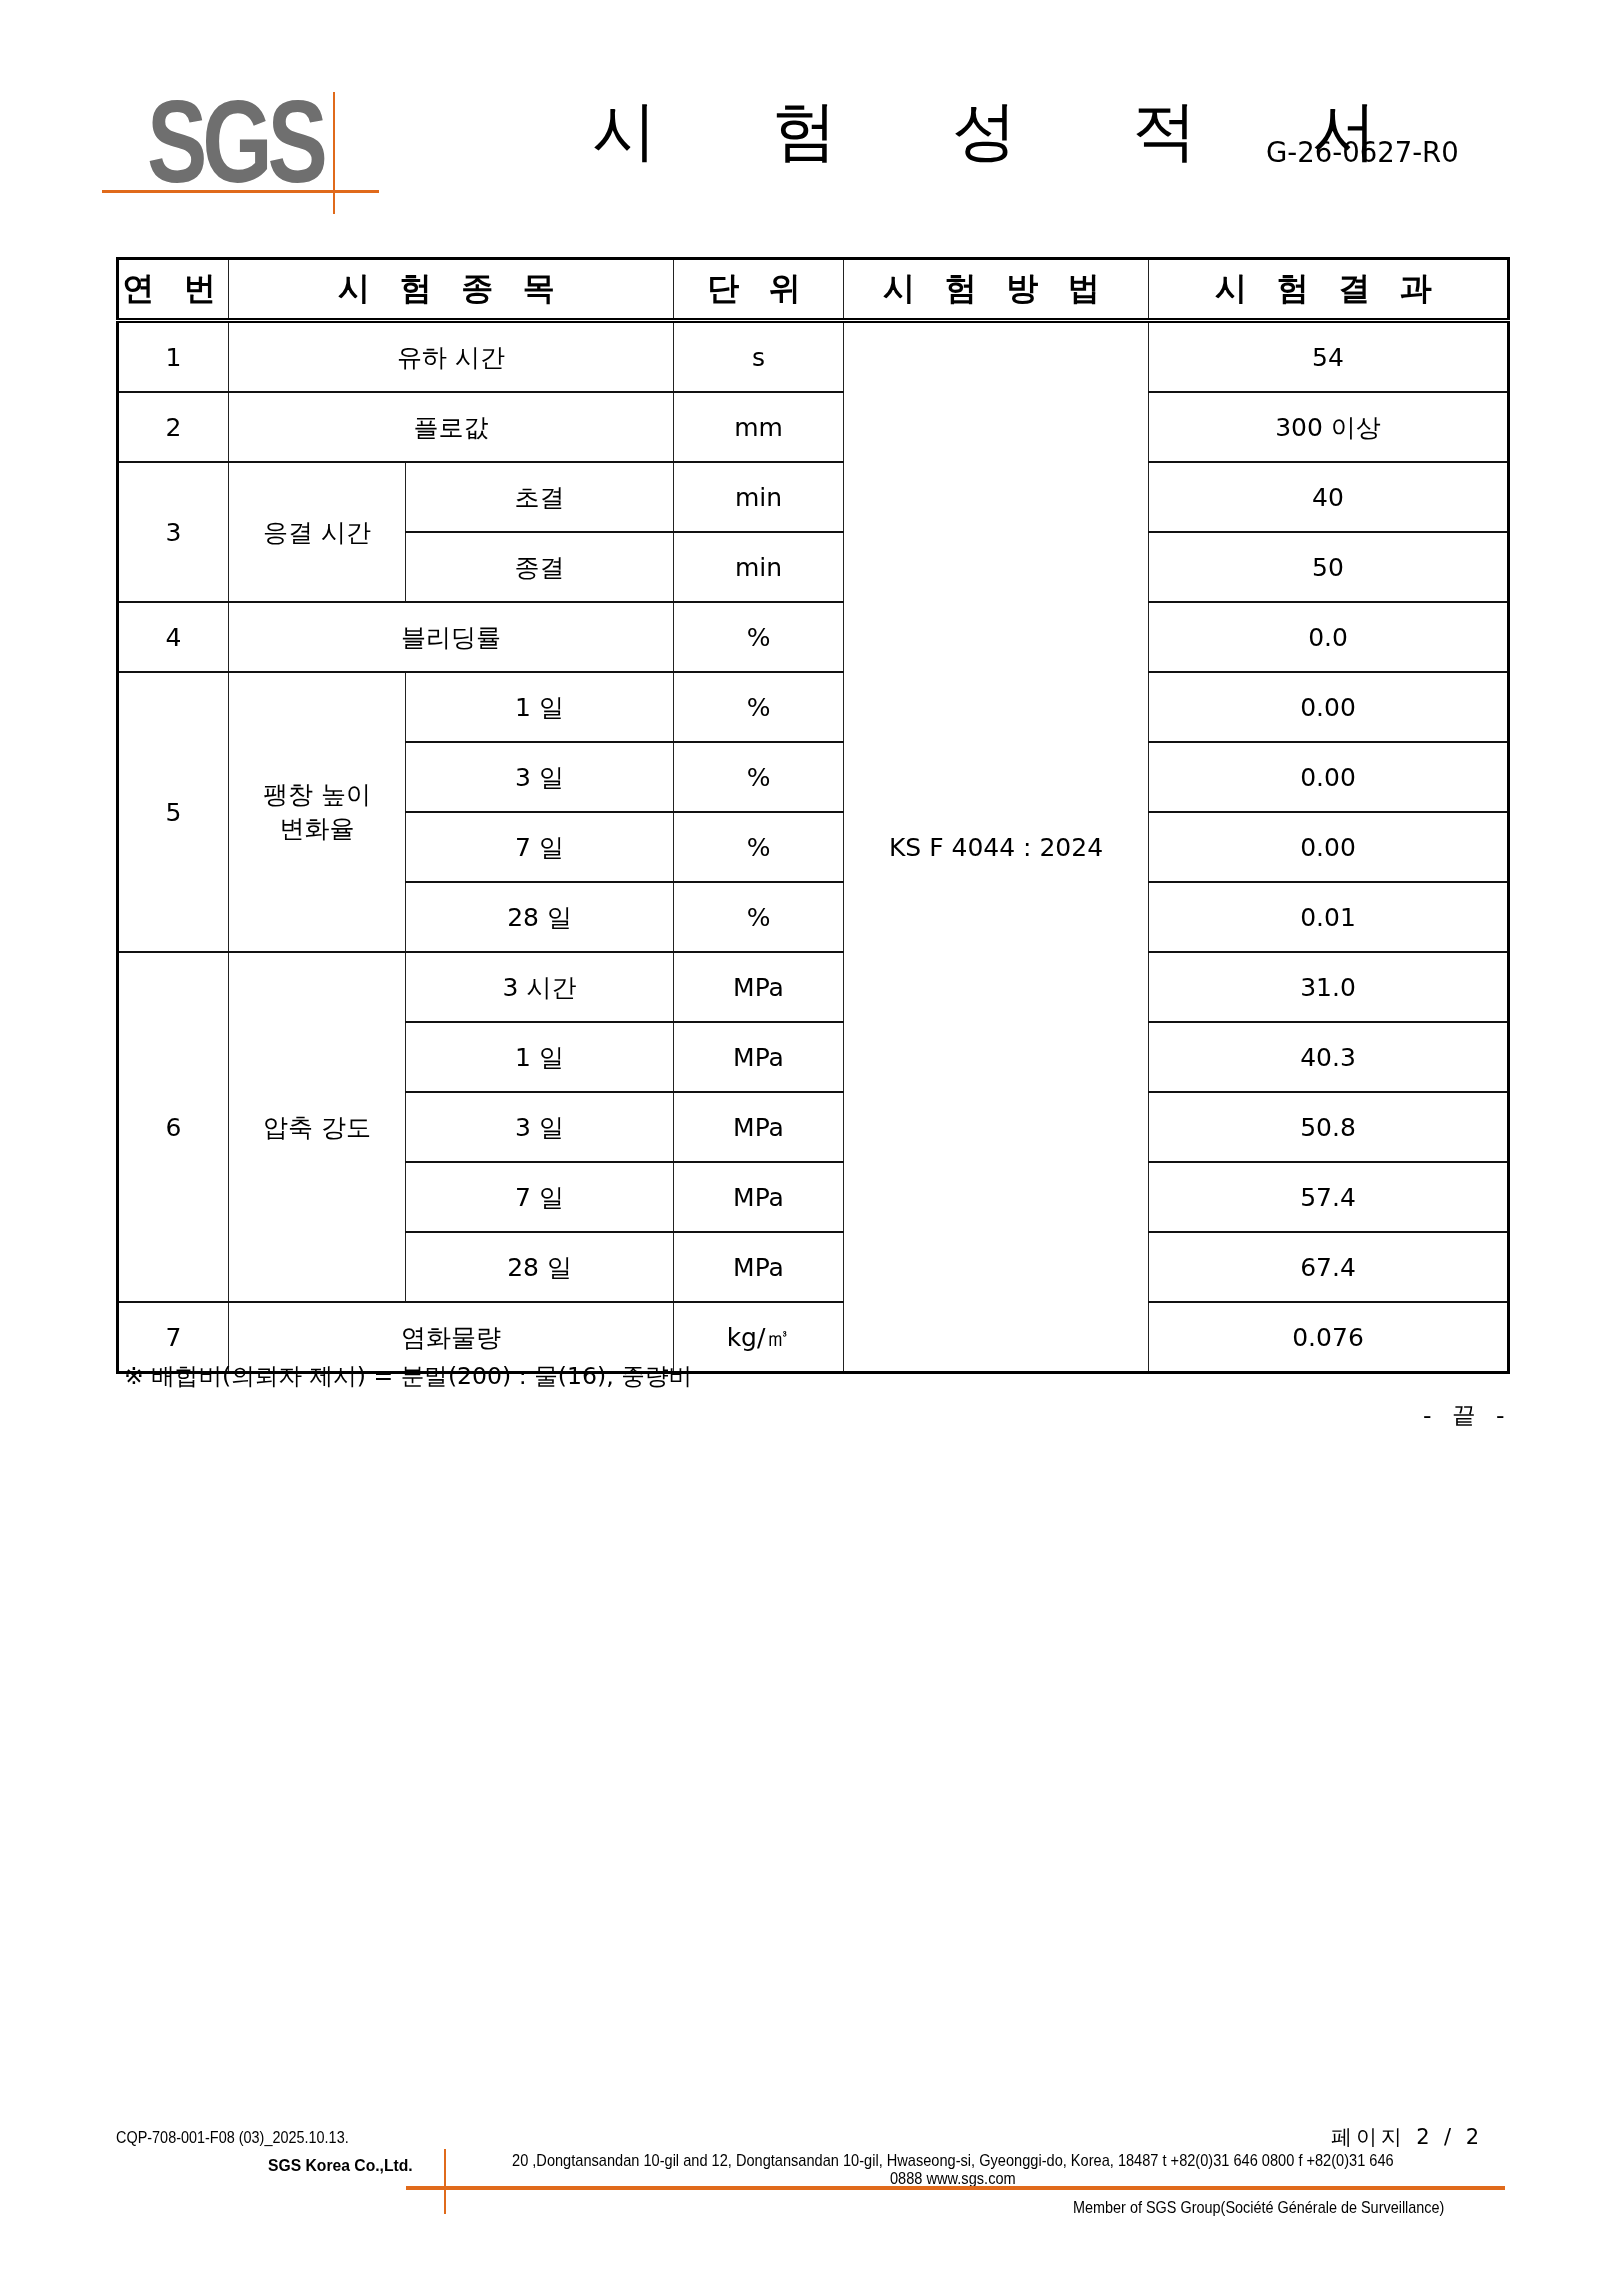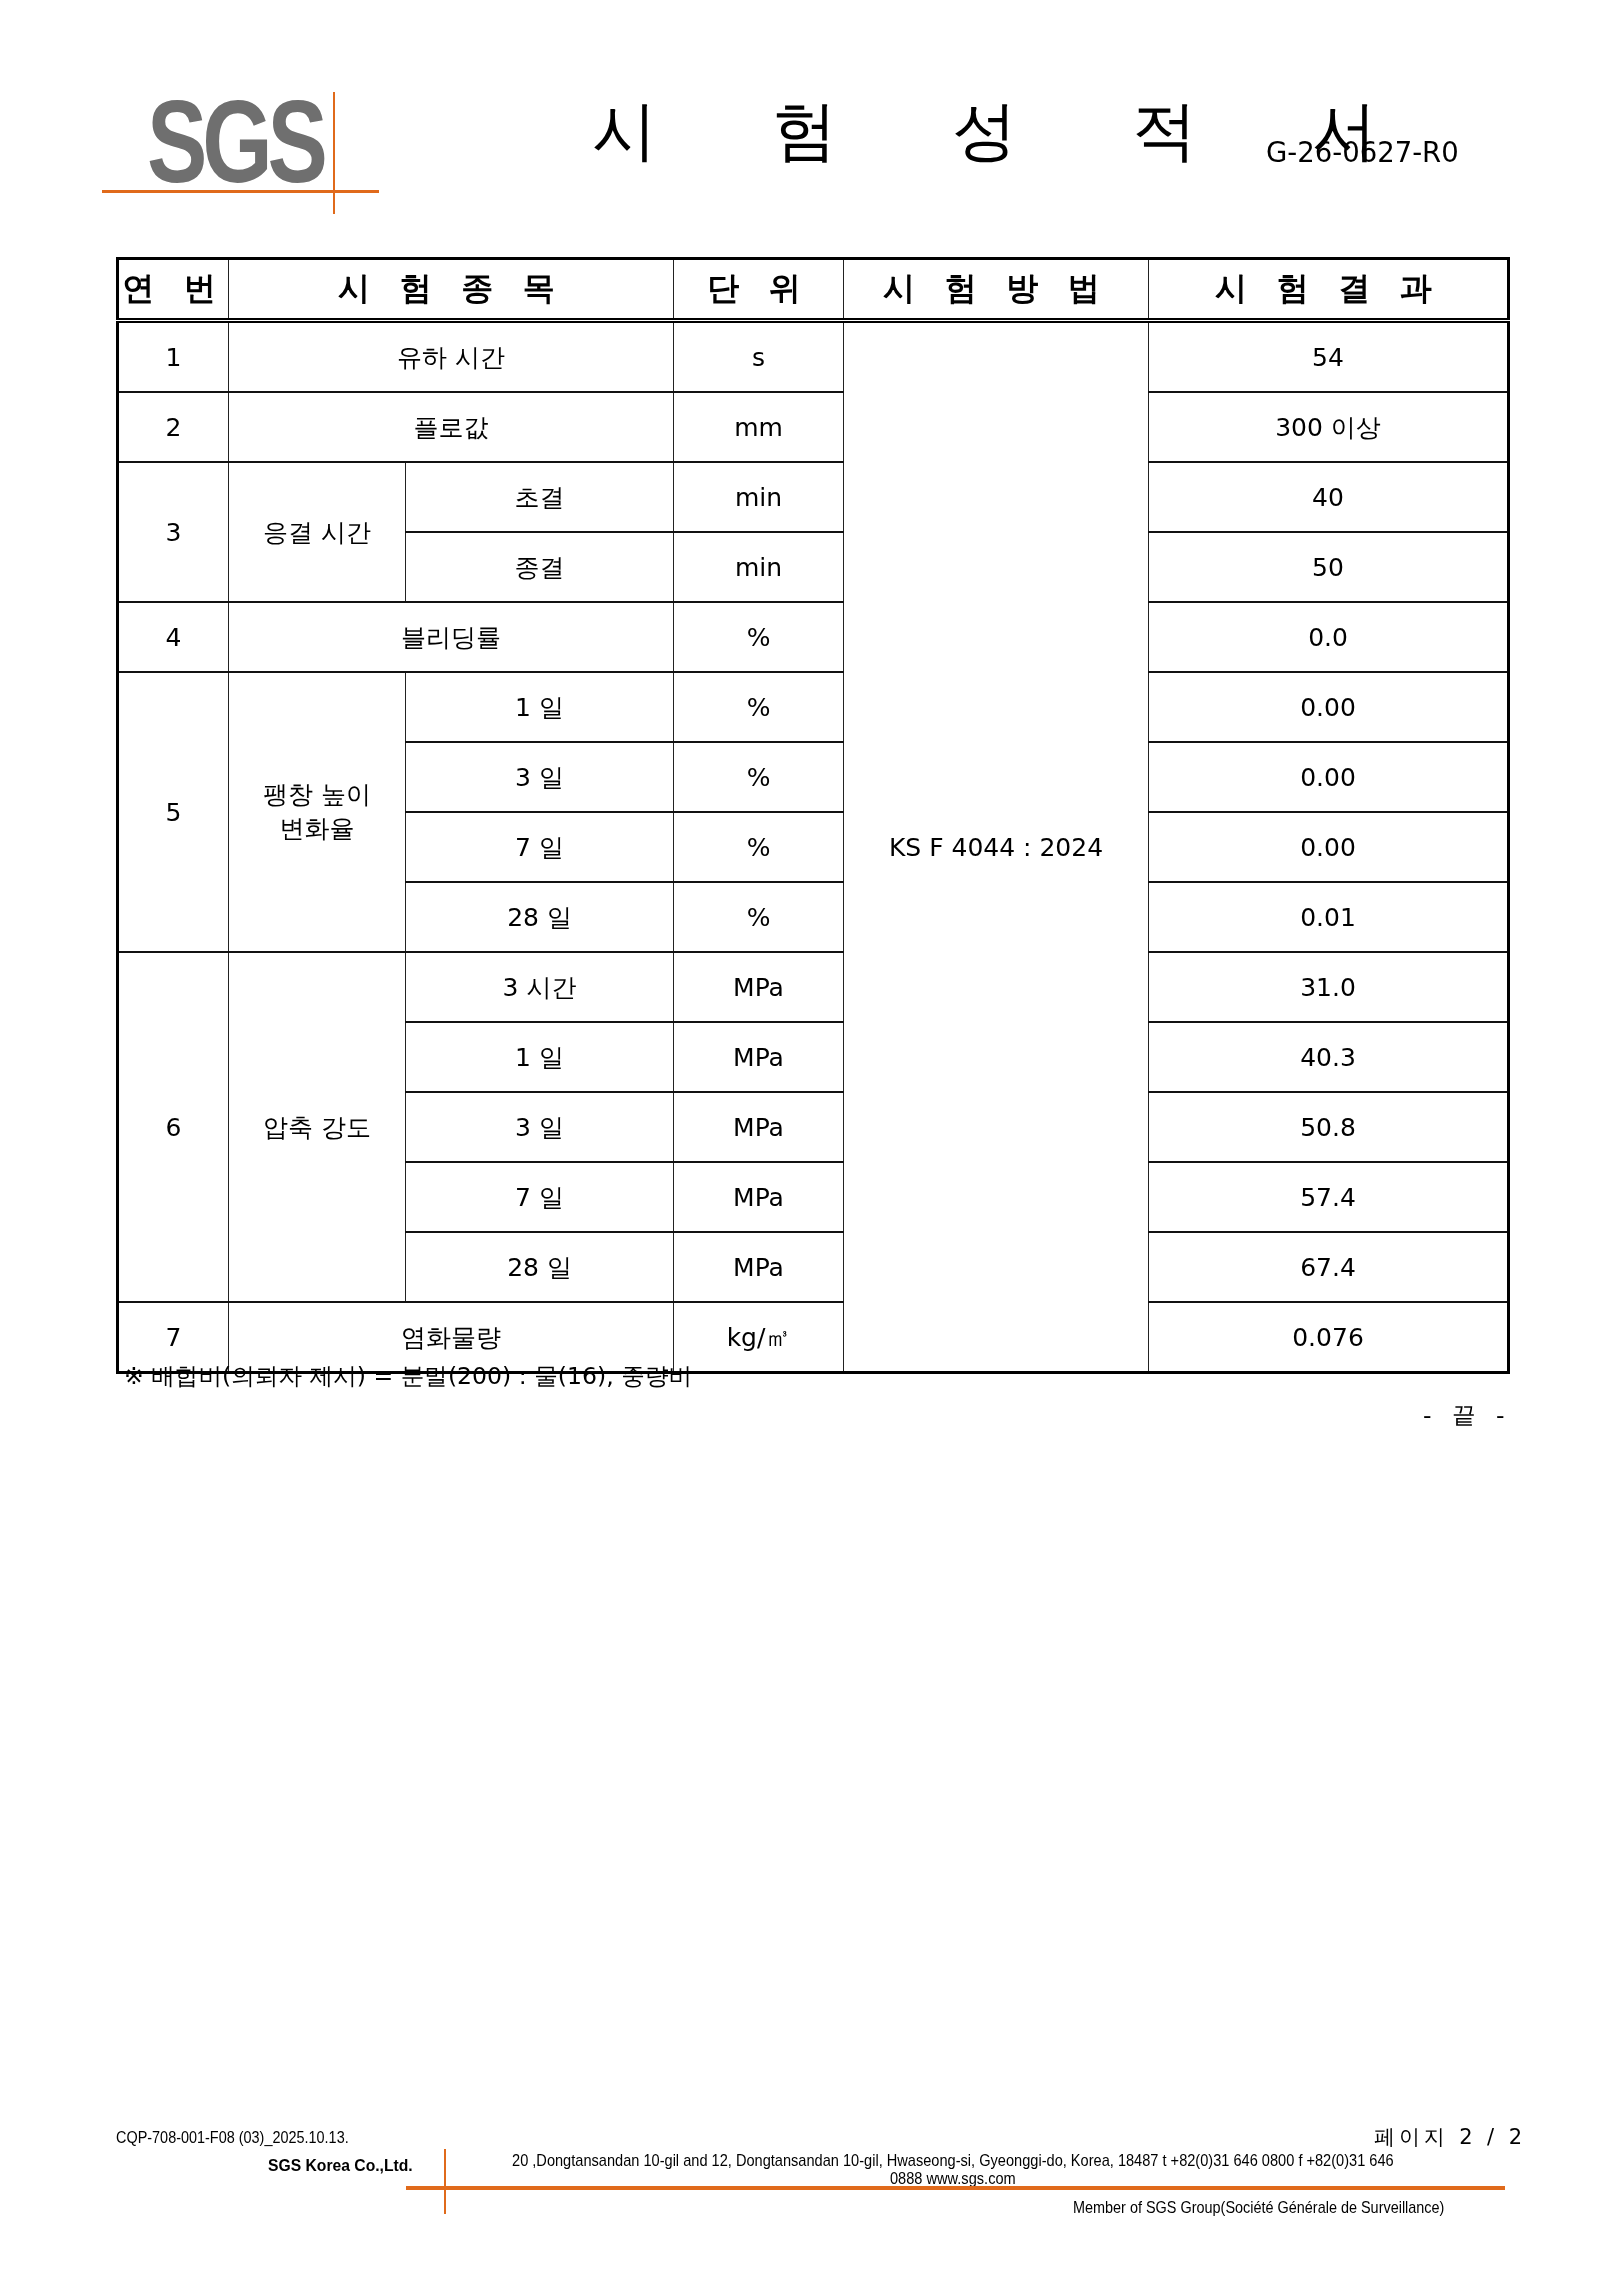--- a/index.html
+++ b/index.html
@@ -24,21 +24,21 @@
     font-size:25px; font-weight:normal; padding:0; }
   table.results th { height:58px; font-weight:bold; letter-spacing:9.2px; font-size:32px; border-bottom:5.2px double #000; }
   table.results td { height:68px; }
   table.results tr.row-sep td { border-top-width:2.6px; border-top-color:#111; }
 
   .footnote { left:124px; top:1361px; font-size:23.6px; line-height:31px; }
   .end-mark { left:1423px; top:1400px; font-size:23.6px; line-height:31px; letter-spacing:6.5px; }
 
   
   .form-code { left:116px; top:2129px; font-family:"Liberation Sans", sans-serif; font-size:15.7px; transform:scaleX(0.92); transform-origin:left top; }
-  .page-no { left:1374px; top:2123px; font-size:21px; letter-spacing:3.9px; }
+  .page-no { left:1331px; top:2123px; font-size:21px; letter-spacing:3.9px; }
   .company { left:268px; top:2157px; font-family:"Liberation Sans", sans-serif; font-weight:bold; font-size:15.7px; color:#000000; }
   .address { left:466px; top:2152px; width:1047px; font-family:"Liberation Sans", sans-serif; font-size:15.7px; line-height:18.3px; text-align:center; transform:scaleX(0.93); transform-origin:left top; }
   .footer-hline { left:406px; top:2186px; width:1099px; height:3.9px; background:#e06a1b; }
   .footer-vline { left:444px; top:2149px; width:2px; height:65px; background:#e06a1b; }
   .member { left:1073px; top:2199px; font-family:"Liberation Sans", sans-serif; font-size:15.7px; transform:scaleX(0.92); transform-origin:left top; }
 </style>
 </head>
 <body>
 
 <div class="abs logo-text">SGS</div>

